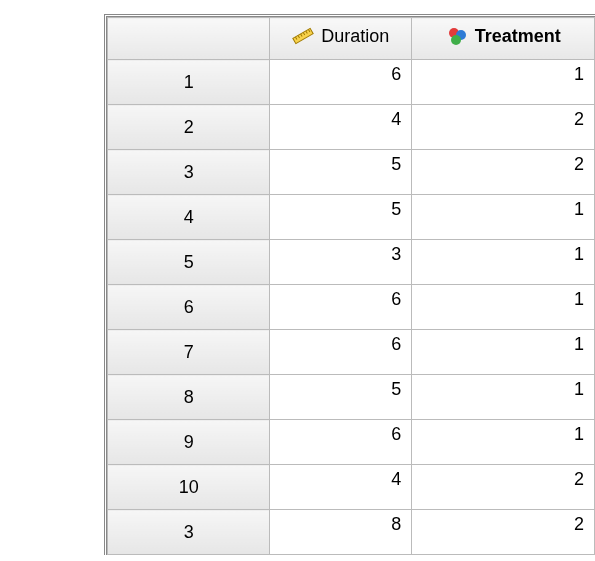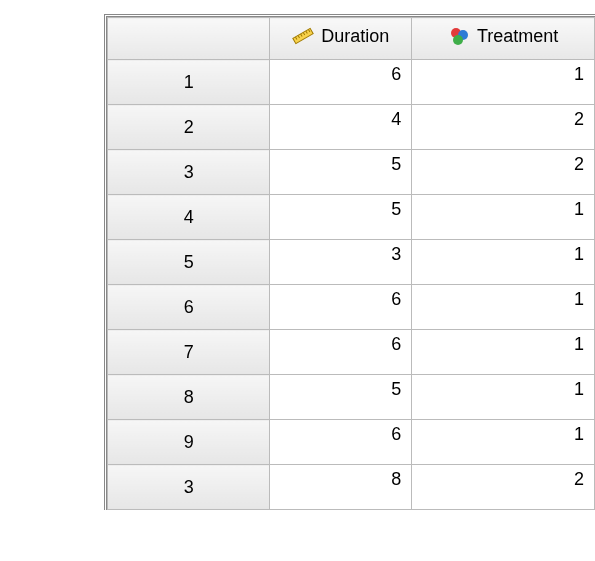--- a/index.html
+++ b/index.html
@@ -41,20 +41,21 @@
       padding: 0 8px;
     }
     thead th.corner {
       width: 160px;
     }
     thead th.col-duration {
       width: 140px;
     }
     thead th.col-treatment {
       width: 180px;
+      font-weight: bold;
     }
     .icon-wrap {
       display: inline-flex;
       align-items: center;
       gap: 7px;
     }
     .icon-wrap svg {
       flex: 0 0 auto;
     }
     tbody th.row-header {
@@ -152,19 +153,24 @@
         <th class="row-header"><span>8</span></th>
         <td>5</td>
         <td>1</td>
       </tr>
       <tr>
         <th class="row-header"><span>9</span></th>
         <td>6</td>
         <td>1</td>
       </tr>
       <tr>
+        <th class="row-header"><span>10</span></th>
+        <td>4</td>
+        <td>2</td>
+      </tr>
+      <tr>
         <th class="row-header"><span>3</span></th>
         <td>8</td>
         <td>2</td>
       </tr>
     </tbody>
   </table>
 </div>
 
 </body></html>

